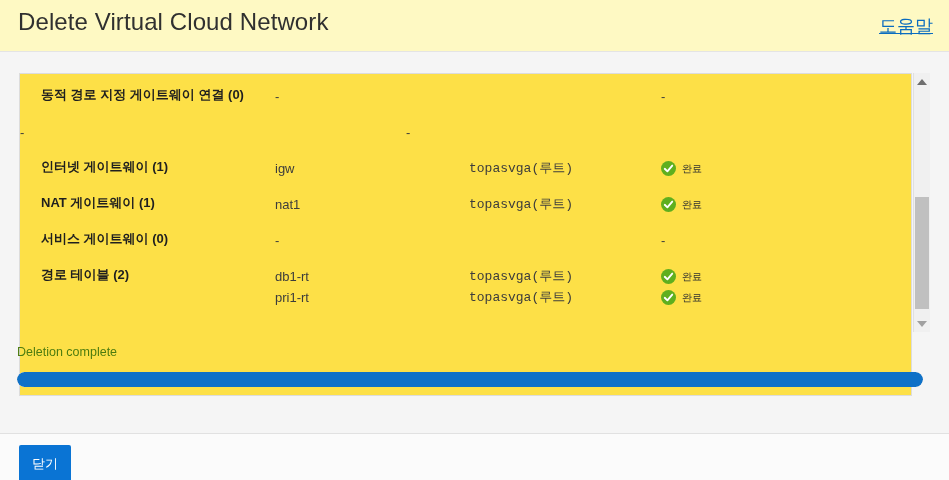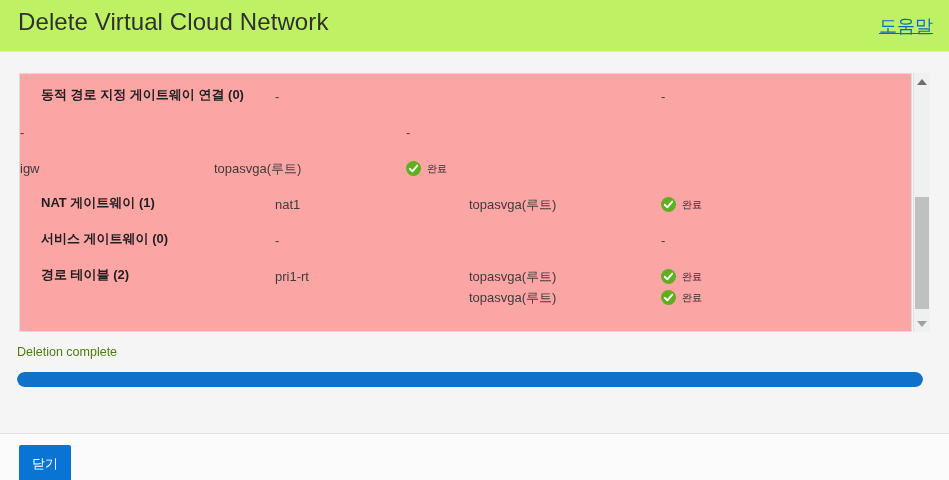--- a/index.html
+++ b/index.html
@@ -22,21 +22,21 @@
     display: flex;
     flex-direction: column;
     background: #f5f5f5;
   }
 
   
   .dlg-header {
     position: relative;
     height: 52px;
     flex: 0 0 52px;
-    background: #bef264;
+    background: #fef9c3;
     border-bottom: 1px solid #e4e4e4;
     box-sizing: border-box;
   }
   .dlg-title {
     position: absolute;
     left: 18px;
     top: 8px;
     font-size: 24px;
     font-weight: 400;
     color: #303030;
@@ -59,22 +59,22 @@
     position: relative;
     flex: 1 1 auto;
     background: #f5f5f5;
   }
 
   .table-panel {
     position: absolute;
     left: 19px;
     top: 21px;
     width: 893px;
-    height: 259px;
-    background: #fca5a5;
+    height: 323px;
+    background: #fde047;
     border: 1px solid #dcdcdc;
     box-sizing: border-box;
     overflow: hidden;
   }
   .table-inner {
     position: relative;
     padding: 12px 0 0 0;
   }
 
   .res-row {
@@ -99,20 +99,21 @@
     color: #3c3c3c;
     white-space: nowrap;
     line-height: 17px;
   }
   .c-compartment {
     width: 192px;
     box-sizing: border-box;
     color: #3c3c3c;
     white-space: nowrap;
     line-height: 17px;
+    font-family: Liberation Mono, monospace;
   }
   .c-status {
     flex: 1 1 auto;
     box-sizing: border-box;
     color: #3c3c3c;
     line-height: 17px;
   }
   .sub-line {
     line-height: 21px;
     white-space: nowrap;
@@ -272,20 +273,21 @@
             <div class="c-compartment">
               <div class="sub-line"></div>
             </div>
             <div class="c-status">
               <div class="status-line">
                 <span class="dash">-</span>
               </div>
             </div>
           </div>
           <div class="res-row">
+            <div class="c-label">인터넷 게이트웨이 (1)</div>
             <div class="c-name">
               <div class="sub-line">igw</div>
             </div>
             <div class="c-compartment">
               <div class="sub-line">topasvga(루트)</div>
             </div>
             <div class="c-status">
               <div class="status-line">
                 <span class="check-icon"><svg viewBox="0 0 16 16" width="15" height="15">
                     <circle cx="8" cy="8" r="8" fill="#5faf1e"></circle>
@@ -323,20 +325,21 @@
             </div>
             <div class="c-status">
               <div class="status-line">
                 <span class="dash">-</span>
               </div>
             </div>
           </div>
           <div class="res-row" style="height: 57px;">
             <div class="c-label">경로 테이블 (2)</div>
             <div class="c-name">
+              <div class="sub-line">db1-rt</div>
               <div class="sub-line">pri1-rt</div>
             </div>
             <div class="c-compartment">
               <div class="sub-line">topasvga(루트)</div>
               <div class="sub-line">topasvga(루트)</div>
             </div>
             <div class="c-status">
               <div class="status-line">
                 <span class="check-icon"><svg viewBox="0 0 16 16" width="15" height="15">
                     <circle cx="8" cy="8" r="8" fill="#5faf1e"></circle>

